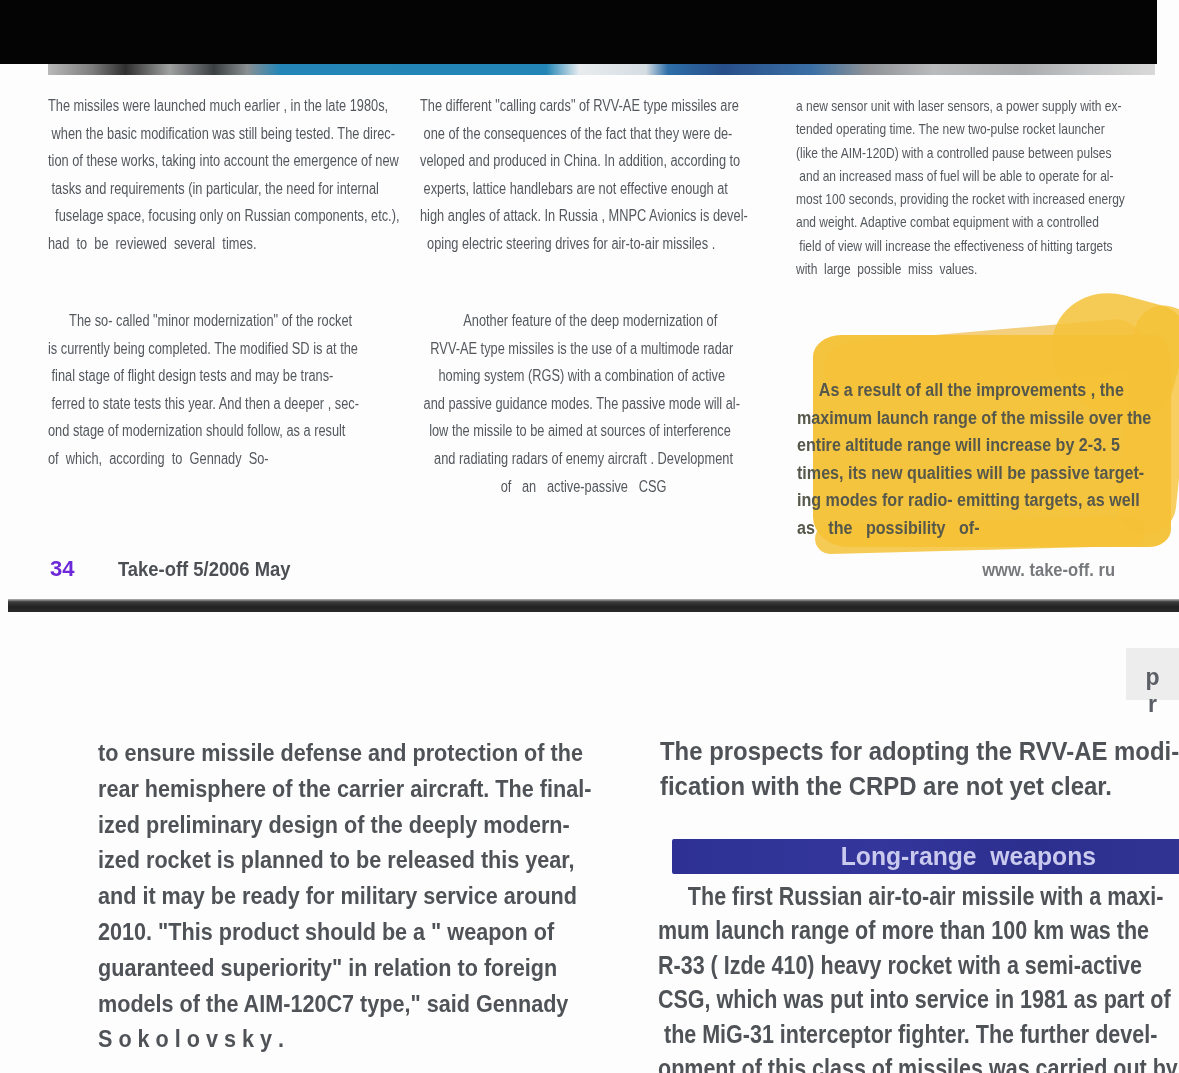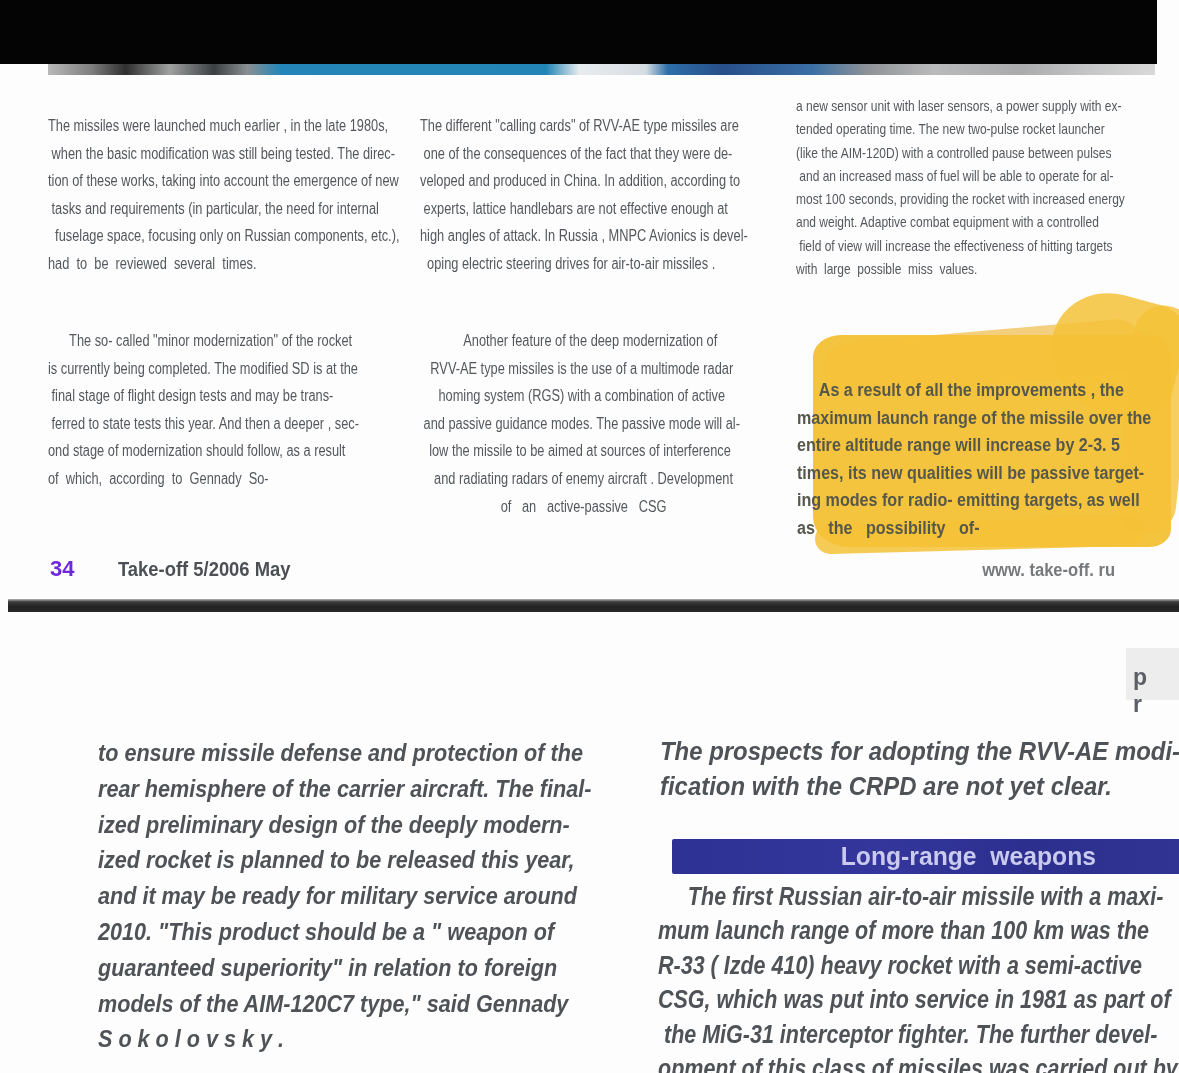--- a/index.html
+++ b/index.html
@@ -12,21 +12,21 @@
   .photo-strip{
     position:absolute;left:48px;top:64px;width:1107px;height:11px;
     background:linear-gradient(90deg,
       #b9b9b9 0%,#7d7d7d 4%,#2f2f2f 7%,#9fa0a0 11%,#3a3f42 15%,#8a8f92 18%,
       #2486b8 21%,#2285b5 45%,#e8ecef 48%,#d6dde2 54%,#2d6ea9 56%,#274f89 61%,
       #3a6fa5 69%,#8e9296 74%,#b9babb 80%,#a9abac 88%,#c5c6c7 94%,#d9d9d9 100%);
   }
   
   .para{position:absolute;white-space:pre;}
   .para .line{white-space:pre;transform-origin:0 50%;}
-  .topcol{font-size:16px;line-height:27.6px;margin-top:20px;}
+  .topcol{font-size:16px;line-height:27.6px;}
   .topcol .line{transform:scaleX(0.80);}
   .col1p1{left:48px;top:92px;}
   .col1p2{left:48px;top:307px;}
   .col2p1{left:420px;top:92px;}
   .col2p2{left:420px;top:307px;text-align:center;}
   .col3p1{left:796px;top:94px;font-size:15px;line-height:23.3px;}
   .col3p1 .line{transform:scaleX(0.80);}
   
   .hl-wrap{position:absolute;left:795px;top:295px;width:384px;height:262px;z-index:1;}
   .blob{position:absolute;background:var(--highlight,#f5c237);}
@@ -38,22 +38,22 @@
   .hltext{left:797px;top:377px;font-size:17.5px;line-height:27.6px;z-index:2;color:#56584b;font-weight:600;}
   .hltext .line{transform:scaleX(0.92);}
   
   .footer-num{position:absolute;left:50px;top:556px;font-size:22px;font-weight:700;color:#6d28d9;}
   .footer-issue{position:absolute;left:118px;top:558px;font-size:20px;font-weight:700;color:#4c5055;transform:scaleX(.92);transform-origin:0 50%;}
   .footer-site{position:absolute;left:880px;top:560px;width:235px;text-align:right;font-size:18px;font-weight:600;color:#77797c;transform:scaleX(.92);transform-origin:100% 50%;}
   .divider{position:absolute;left:8px;top:599px;width:1171px;height:13px;
     background:linear-gradient(180deg,#b5b5b5 0%,#3c3c3c 22%,#222222 60%,#2a2a2a 100%);}
   
   .corner-smudge{position:absolute;left:1126px;top:648px;width:53px;height:52px;background:#ededee;}
-  .corner{position:absolute;left:1133px;top:664px;font-size:23px;letter-spacing:7px;color:#5c6066;font-weight:600;}
-  .p2{color:#4f5357;font-weight:600;font-style:italic;}
+  .corner{position:absolute;left:1133px;top:664px;font-size:23px;letter-spacing:7px;color:#5c6066;font-weight:600;text-align:center;}
+  .p2{color:#4f5357;font-weight:600;}
   .p2left{left:98px;top:735px;font-size:24px;line-height:35.8px;}
   .p2left .line{transform:scaleX(0.90);}
   .p2intro{left:660px;top:734px;font-size:26px;line-height:35px;}
   .p2intro .line{transform:scaleX(0.92);}
   .banner{position:absolute;left:672px;top:839px;width:592px;height:35px;z-index:1;
     background:linear-gradient(90deg,var(--banner-bg,#2e3193) 0%,#34369c 35%,#2c2f8e 60%,#343694 100%);
     border-radius:2px;display:flex;align-items:center;justify-content:center;}
   .banner span{color:var(--banner-text,#c9caee);font-size:26px;font-weight:600;transform:scaleX(.95);white-space:pre;}
   .p2body{left:658px;top:879px;font-size:25px;line-height:34.4px;}
   .p2body .line{transform:scaleX(0.86);}

